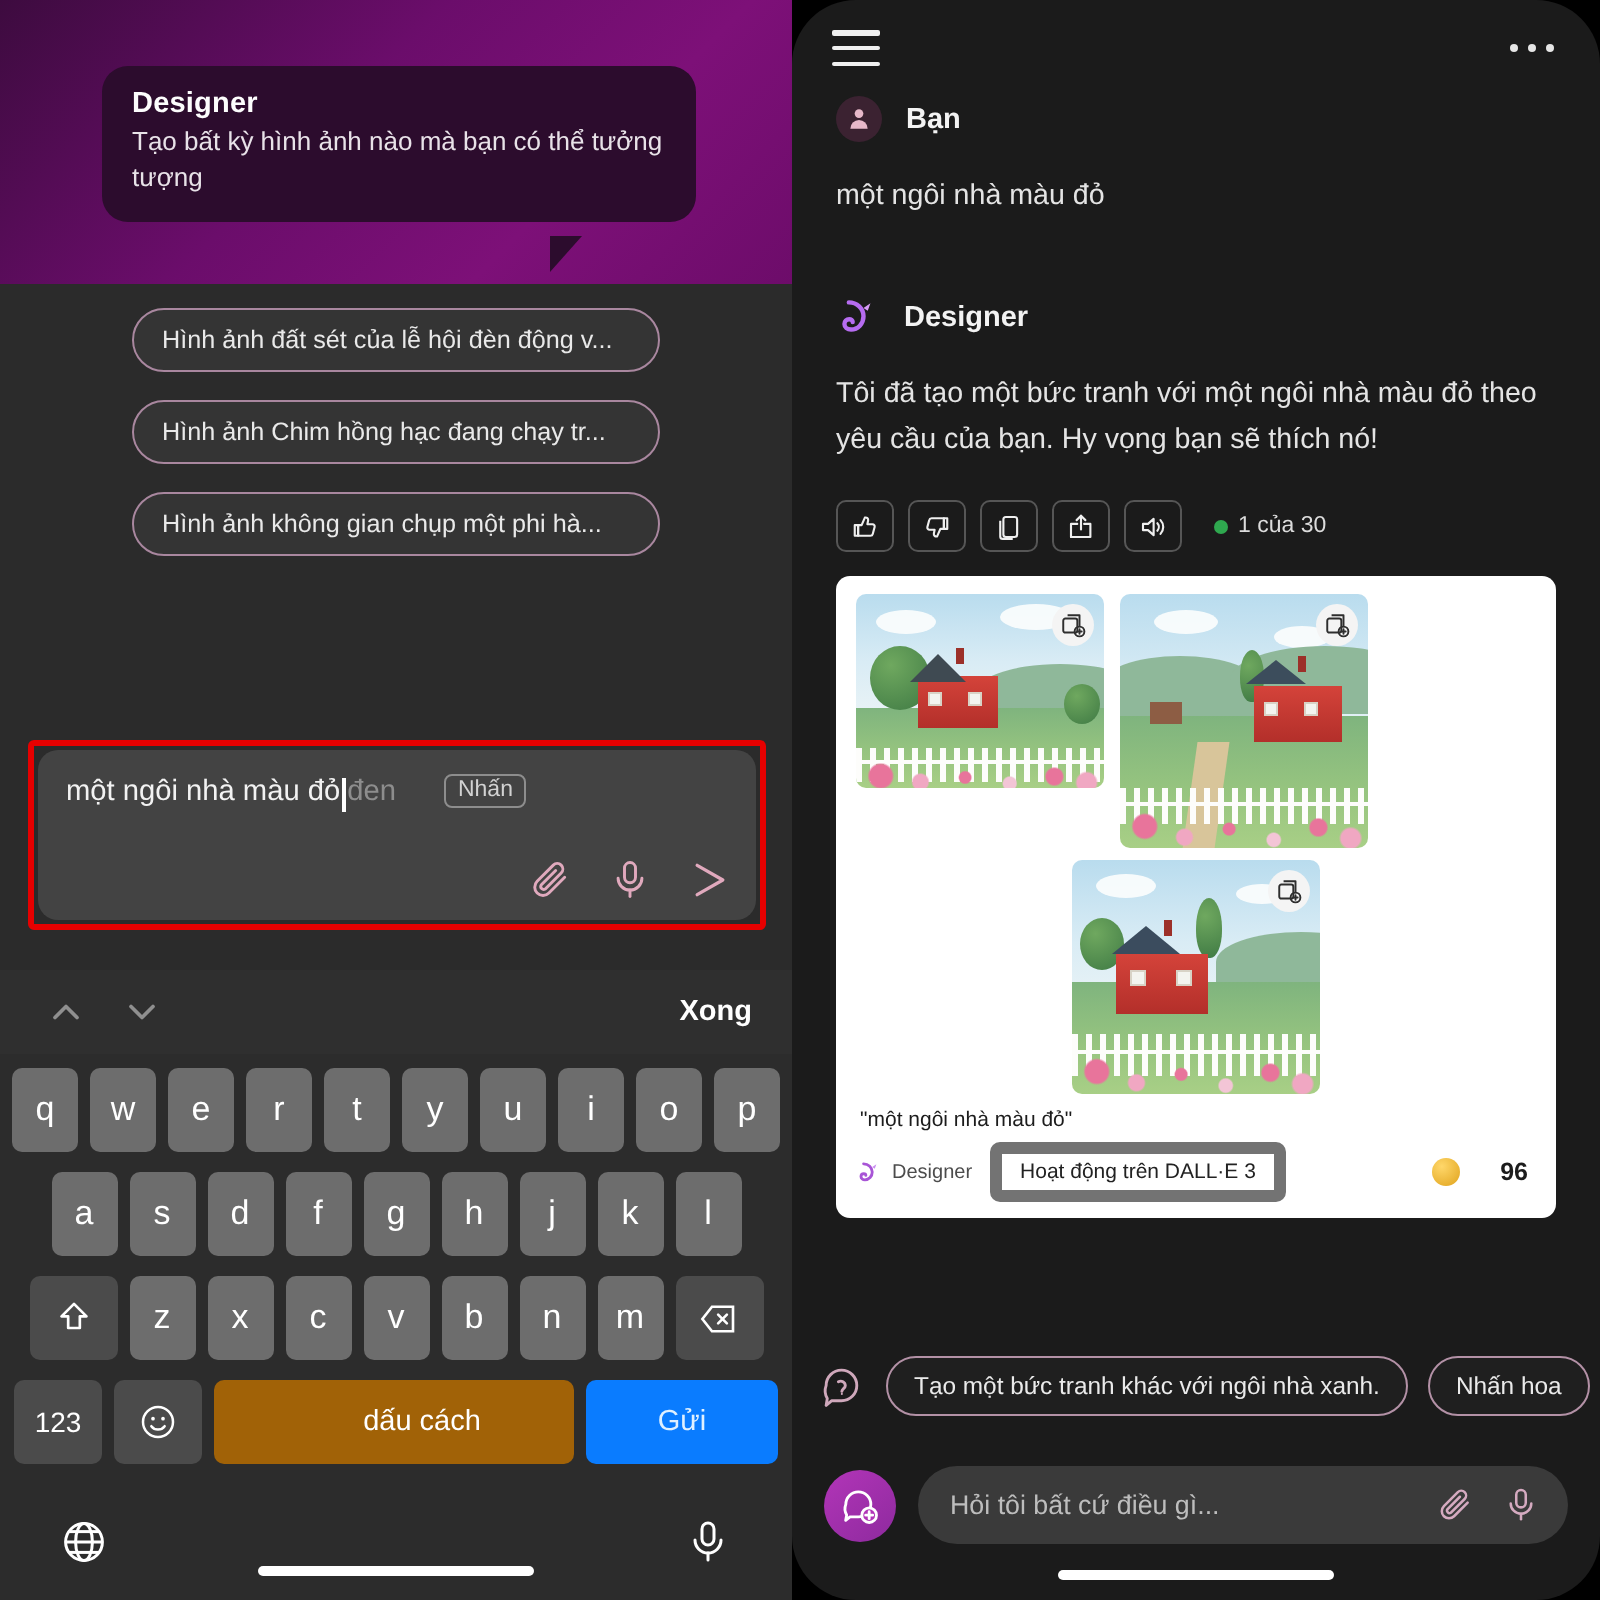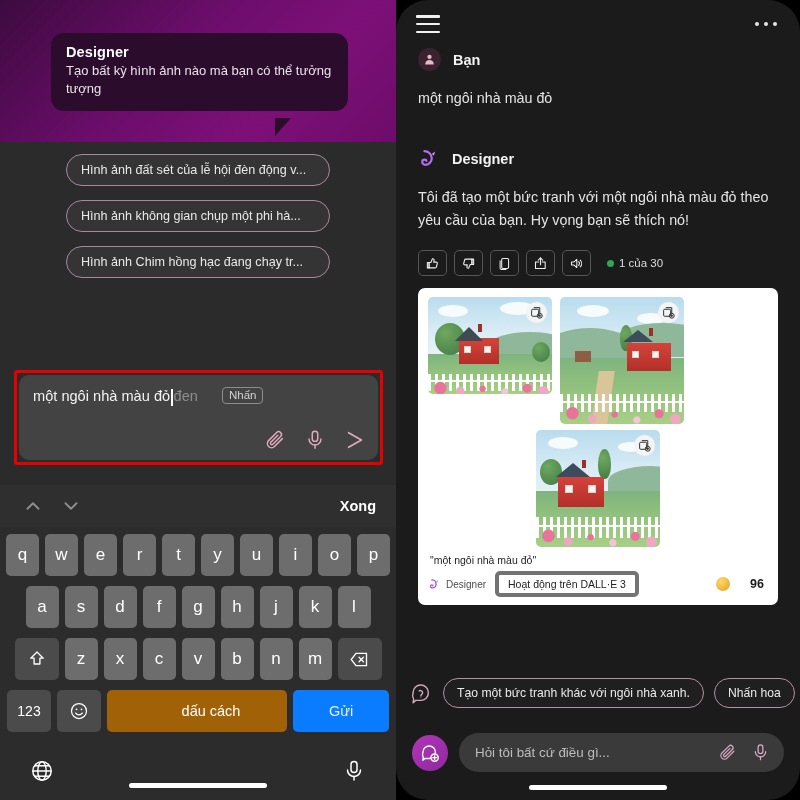--- a/index.html
+++ b/index.html
@@ -247,21 +247,21 @@
     background: #f4f4f4;
     display: flex; align-items: center; justify-content: center;
   }
   .addbtn svg { width: 13px; height: 13px; }
   .addbtn svg path, .addbtn svg rect, .addbtn svg circle, .addbtn svg line { stroke: #2e2e2e; }
   .card-caption { color: #1c1c1c; font-size: 10.5px; margin: 7px 0 5px 2px; }
   .card-footer { display: flex; align-items: center; gap: 9px; }
   .foot-brand { display: flex; align-items: center; gap: 5px; color: #4c4c4c; font-size: 10px; }
   .foot-brand svg { width: 13px; height: 13px; }
   .powered {
-    border: 4px solid #737373; border-radius: 5px;
+    border: 6px solid #737373; border-radius: 5px;
     color: #222; font-size: 10.5px; padding: 3px 9px;
   }
   .coin-wrap { display: flex; align-items: center; gap: 20px; margin-left: auto; margin-right: 4px; }
   .coin { width: 14px; height: 14px; border-radius: 50%;
           background: radial-gradient(circle at 35% 30%, #ffd76a, #e0a31c); }
   .coin-num { color: #1c1c1c; font-size: 12.5px; font-weight: bold; }
 
   
   .r-suggest {
     position: absolute; left: 0; bottom: 92px;
@@ -323,22 +323,22 @@
     <div class="hero">
       <div class="tooltip-bubble">
         <div class="tooltip-title">Designer</div>
         <div class="tooltip-body">Tạo bất kỳ hình ảnh nào mà bạn có thể tưởng tượng</div>
       </div>
       <div class="tooltip-tail"></div>
     </div>
 
     <div class="suggest-list">
       <div class="suggest-chip">Hình ảnh đất sét của lễ hội đèn động v...</div>
+      <div class="suggest-chip">Hình ảnh Chim hồng hạc đang chạy tr...</div>
       <div class="suggest-chip">Hình ảnh không gian chụp một phi hà...</div>
-      <div class="suggest-chip">Hình ảnh Chim hồng hạc đang chạy tr...</div>
     </div>
 
     <div class="composer-wrap">
       <div class="composer-box">
         <div class="composer-text-row">
           <span class="typed">một ngôi nhà màu đỏ</span>
           <span class="caret"></span>
           <span class="ghost">đen</span>
           <span class="nhan-chip">Nhấn</span>
         </div>

